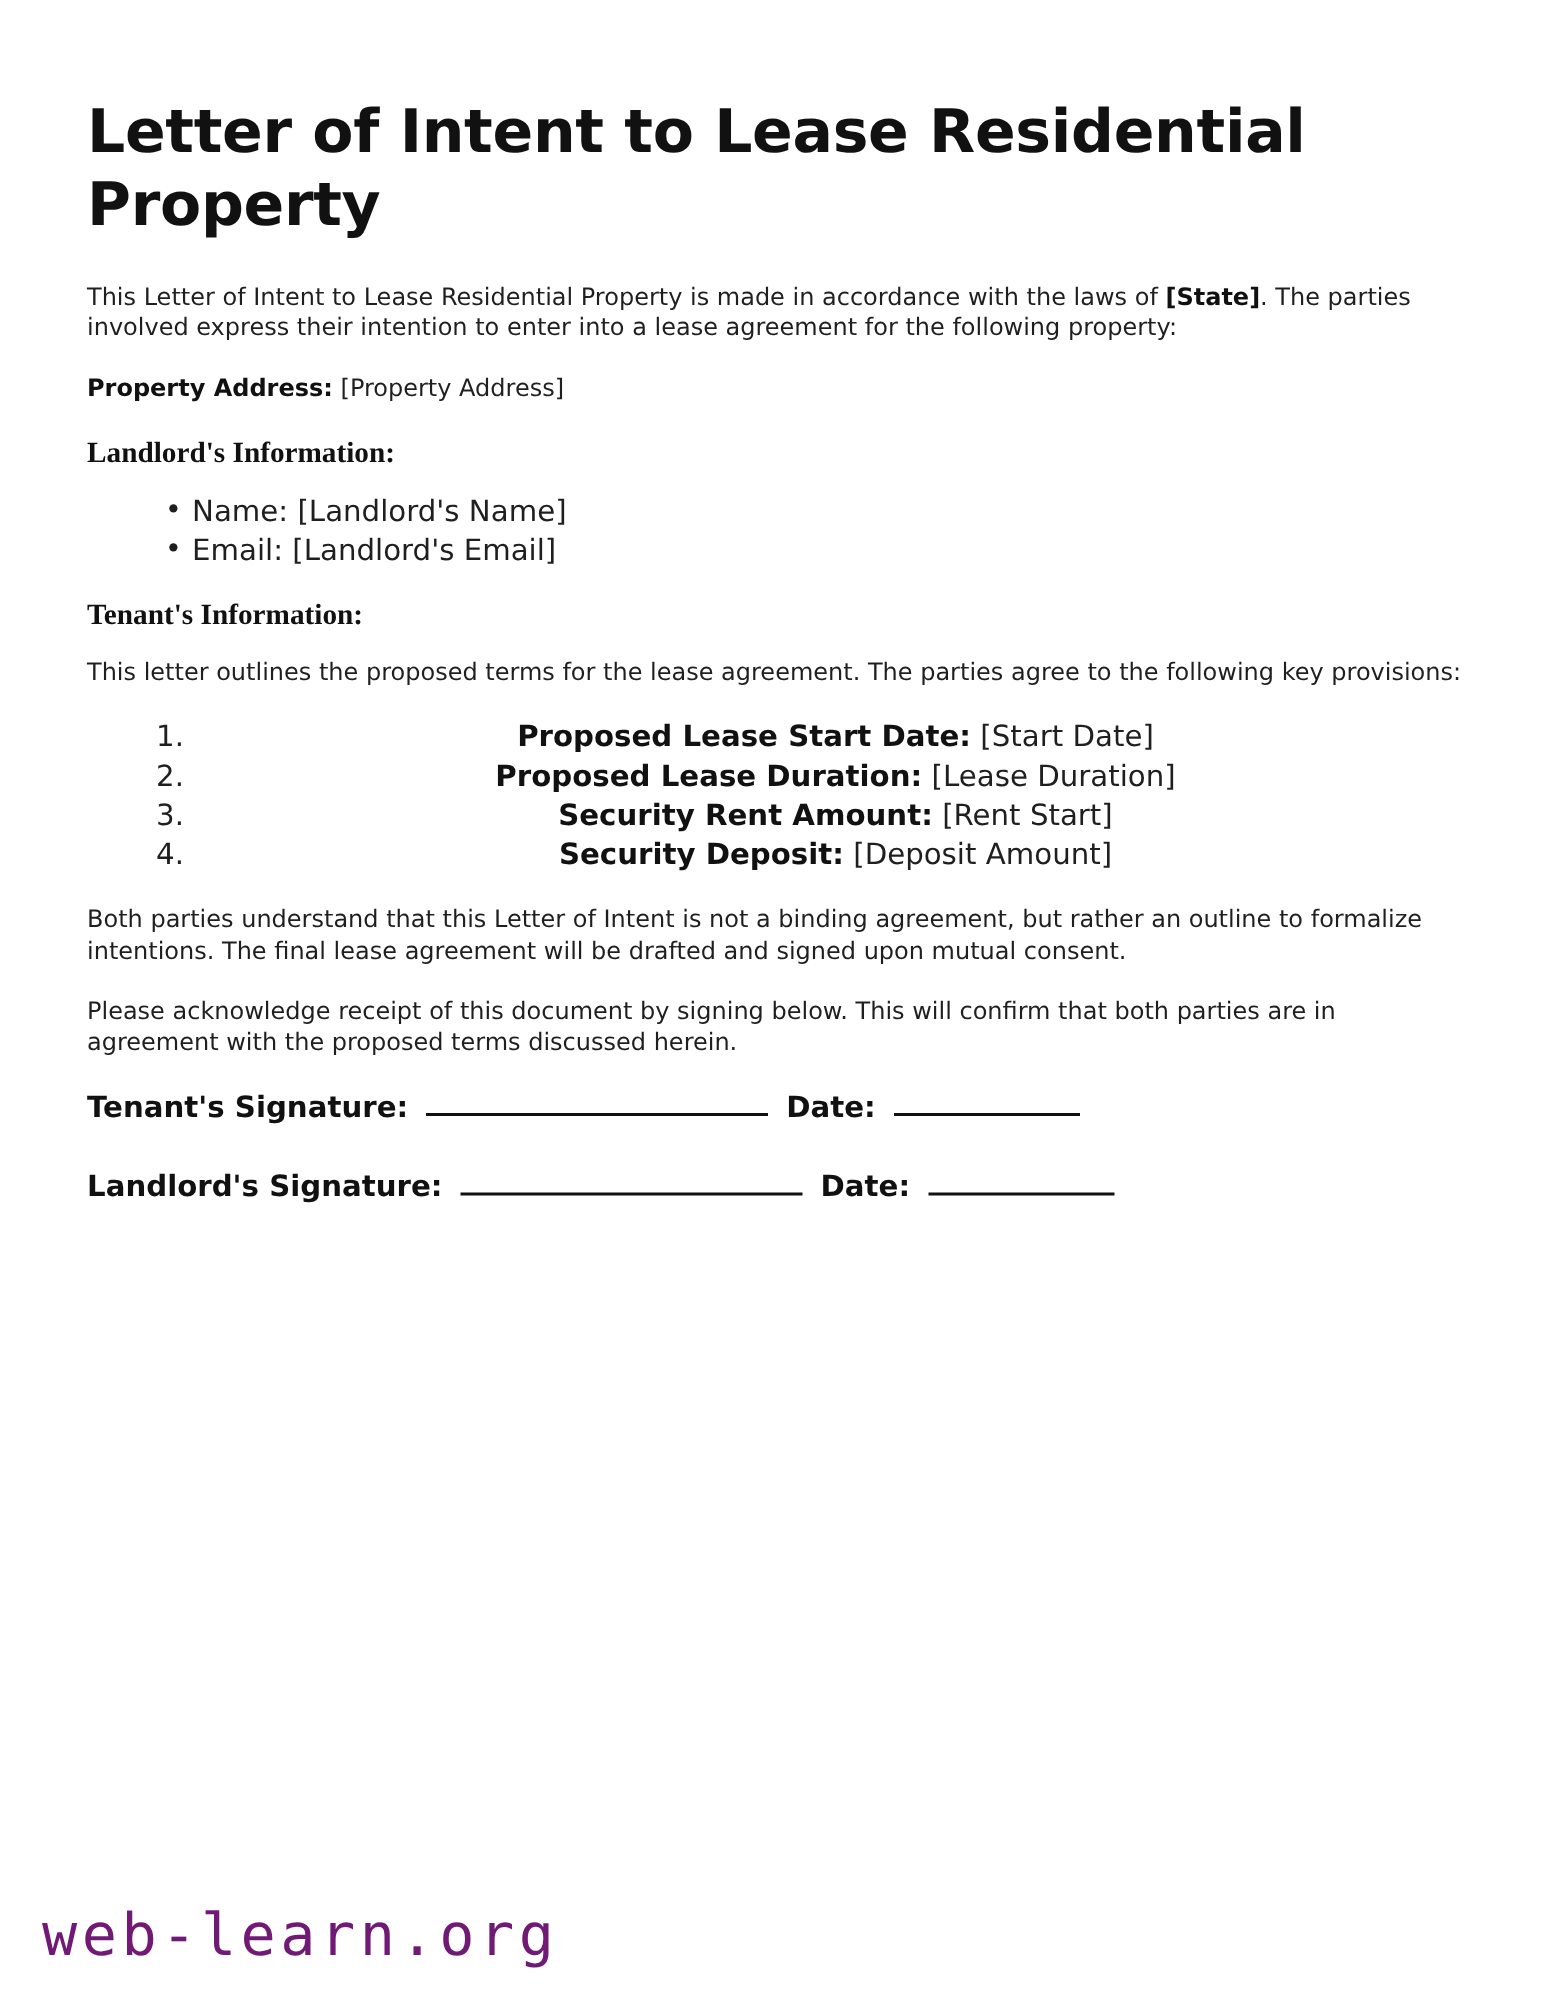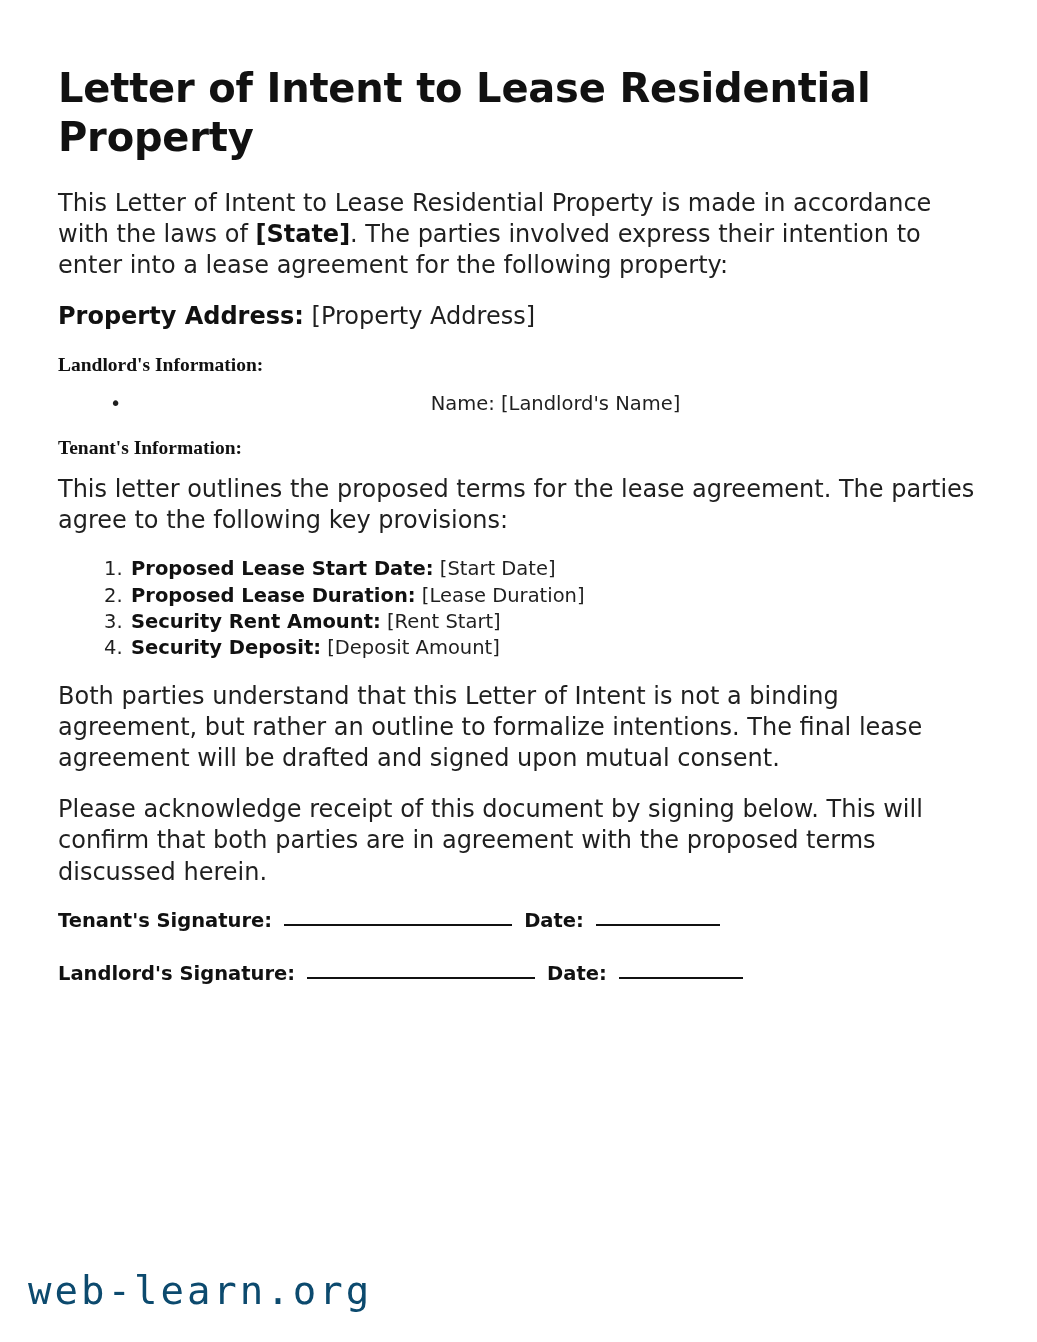--- a/index.html
+++ b/index.html
@@ -36,21 +36,21 @@
     font-size: 40px;
     font-weight: bold;
     line-height: 1.22;
     letter-spacing: -0.2px;
     margin: 0 0 26px 0;
     color: #111111;
     max-width: 860px;
   }
 
   p.para {
-    font-size: 24px;
+    font-size: 16px;
     line-height: 1.30;
     margin: 0 0 20px 0;
     color: #1f1f1f;
     max-width: 920px;
   }
 
   p.tight {
     margin-bottom: 18px;
   }
 
@@ -73,21 +73,20 @@
     padding: 0 0 0 52px;
     list-style: none;
   }
   ul.bullets li {
     font-size: 19.5px;
     line-height: 1.28;
     color: #1f1f1f;
     position: relative;
     padding-left: 18px;
     margin: 0 0 1px 0;
-    text-align: center;
   }
   ul.bullets li::before {
     content: "\2022";
     position: absolute;
     left: 0;
     top: -1px;
     font-size: 19px;
     color: #1f1f1f;
   }
 
@@ -98,20 +97,21 @@
     counter-reset: prov;
   }
   ol.provisions li {
     font-size: 19.5px;
     line-height: 1.30;
     color: #1f1f1f;
     position: relative;
     padding-left: 27px;
     margin: 0 0 1px 0;
     counter-increment: prov;
+    text-align: center;
   }
   ol.provisions li::before {
     content: counter(prov) ".";
     position: absolute;
     left: 0;
     top: 0;
     font-weight: normal;
     color: #1f1f1f;
   }
 
@@ -137,41 +137,42 @@
   .rule-date { width: 124px; }
   .gap-sm { display: inline-block; width: 10px; }
 
   .watermark {
     position: absolute;
     left: 28px;
     top: 1268px;
     font-family: "DejaVu Sans Mono", "Liberation Mono", monospace;
     font-size: 39px;
     letter-spacing: 3px;
-    color: #0c4a6e;
+    color: #701a75;
     white-space: nowrap;
   }
 </style>
 </head>
 <body>
 
 <div class="page">
   <div class="content">
 
     <h1 class="doc-title">Letter of Intent to Lease Residential Property</h1>
 
     <p class="para"><span>This Letter of Intent to Lease Residential Property is made in accordance with the laws of </span><span class="b">[State]</span><span>. The parties involved express their intention to enter into a lease agreement for the following property:</span></p>
 
     <p class="para"><span class="b">Property Address:</span>
       <span>[Property Address]</span></p>
 
     <div class="heading-line">Landlord's Information:</div>
 
     <ul class="bullets">
       <li>Name: [Landlord's Name]</li>
+      <li>Email: [Landlord's Email]</li>
     </ul>
 
     <div class="heading-line">Tenant's Information:</div>
 
 
     <p class="para">This letter outlines the proposed terms for the lease agreement. The parties agree to the following key provisions:</p>
 
     <ol class="provisions">
       <li><span class="b">Proposed Lease Start Date:</span>
         <span>[Start Date]</span></li>

